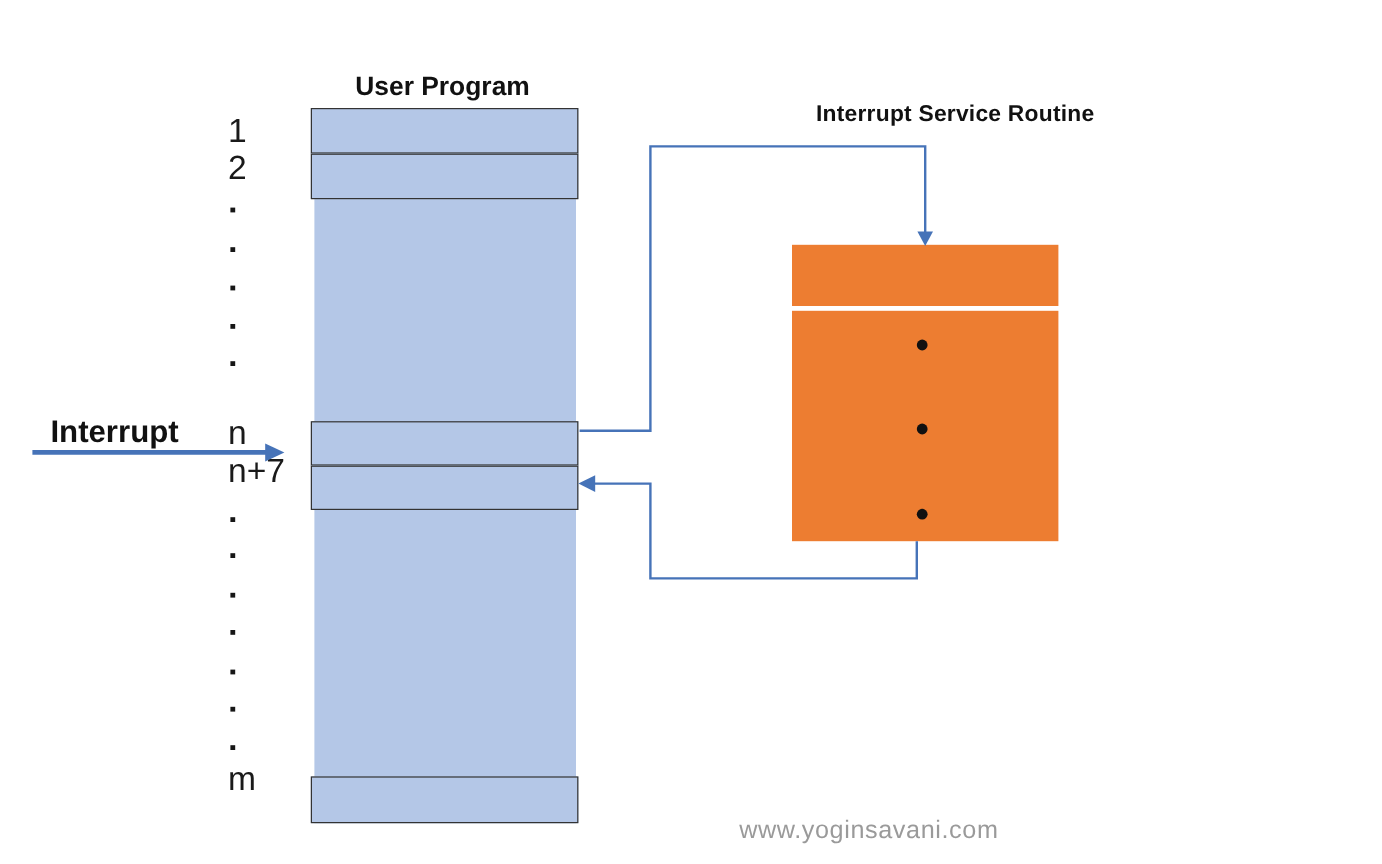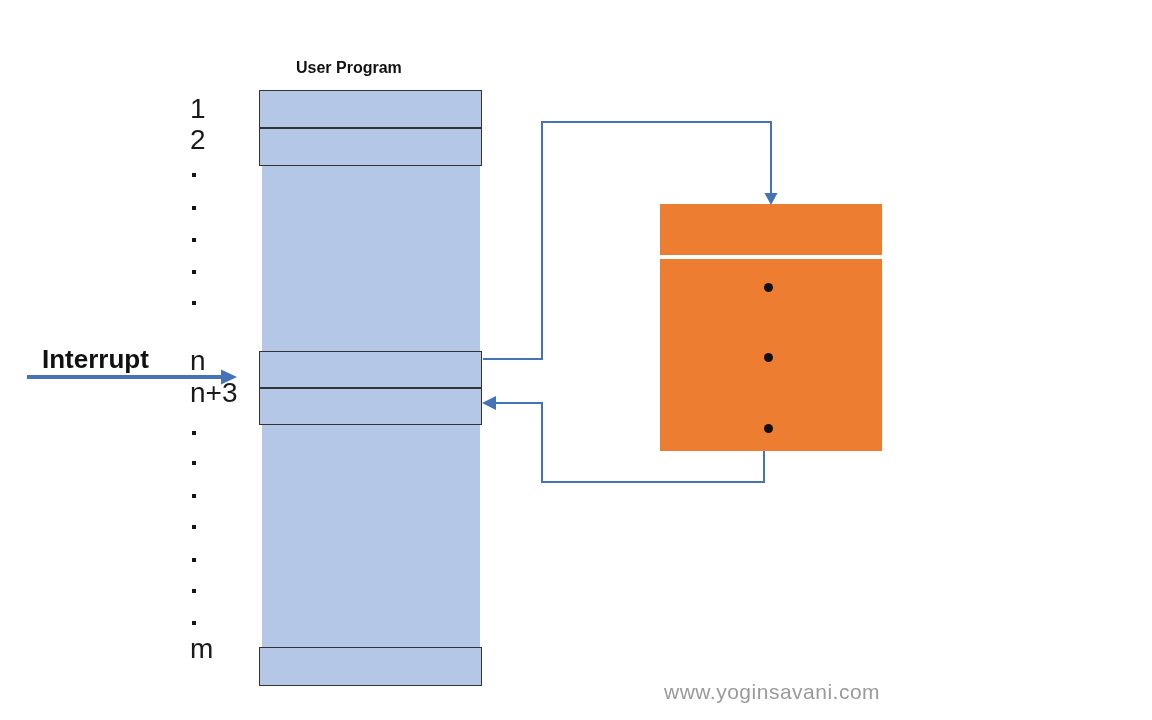--- a/index.html
+++ b/index.html
@@ -16,21 +16,21 @@
     font-family: "Liberation Sans", sans-serif;
   }
 
   
   .heading {
     position: absolute;
     font-weight: 700;
     color: var(--heading-text, #111);
     white-space: nowrap;
   }
-  .user-title      { left: 296px; top: 59px;  font-size: 16px; }
+  .user-title      { left: 296px; top: 59px;  font-size: 22px; }
   .isr-title       { left: 680px; top: 85px;  font-size: 19px; letter-spacing: 0.2px; }
   .interrupt-title { left: 42px;  top: 344px; font-size: 26px; }
 
   
   .program-column {
     position: absolute;
     left: 262px; top: 90px;
     width: 218px; height: 596px;
     background: var(--program-fill, #b4c7e7);
   }
@@ -102,52 +102,53 @@
     stroke: var(--connector, #4673b8);
     stroke-width: 4;
   }
   .conn-arrow {
     fill: var(--connector, #4673b8);
     stroke: none;
   }
 
   .watermark {
     position: absolute;
-    left: 664px; top: 680px;
+    left: 616px; top: 680px;
     font-size: 21px;
     color: var(--watermark-text, #9a9a9a);
     letter-spacing: 0.5px;
     white-space: nowrap;
   }
 </style>
 </head>
 <body>
 
 <div class="canvas">
 
   <div class="heading user-title">User Program</div>
+  <div class="heading isr-title">Interrupt Service Routine</div>
   <div class="heading interrupt-title">Interrupt</div>
 
   <div class="program-column"></div>
   <div class="pbox pbox-1"></div>
   <div class="pbox pbox-2"></div>
   <div class="pbox pbox-n"></div>
   <div class="pbox pbox-n1"></div>
   <div class="pbox pbox-m"></div>
 
   <div id="program-labels">
       <span class="line-label" style="top: 95px;">1</span>
       <span class="line-label" style="top: 126px;">2</span>
       <span class="line-dot" style="top: 173px;"></span>
       <span class="line-dot" style="top: 206px;"></span>
       <span class="line-dot" style="top: 238px;"></span>
       <span class="line-dot" style="top: 270px;"></span>
       <span class="line-dot" style="top: 301px;"></span>
       <span class="line-label" style="top: 347px;">n</span>
-      <span class="line-label" style="top: 379px;">n+3</span>
+      <span class="line-label" style="top: 379px;">n+7</span>
       <span class="line-dot" style="top: 431px;"></span>
       <span class="line-dot" style="top: 461px;"></span>
       <span class="line-dot" style="top: 494px;"></span>
       <span class="line-dot" style="top: 525px;"></span>
       <span class="line-dot" style="top: 558px;"></span>
       <span class="line-dot" style="top: 589px;"></span>
       <span class="line-dot" style="top: 621px;"></span>
       <span class="line-label" style="top: 635px;">m</span>
     </div>
 

